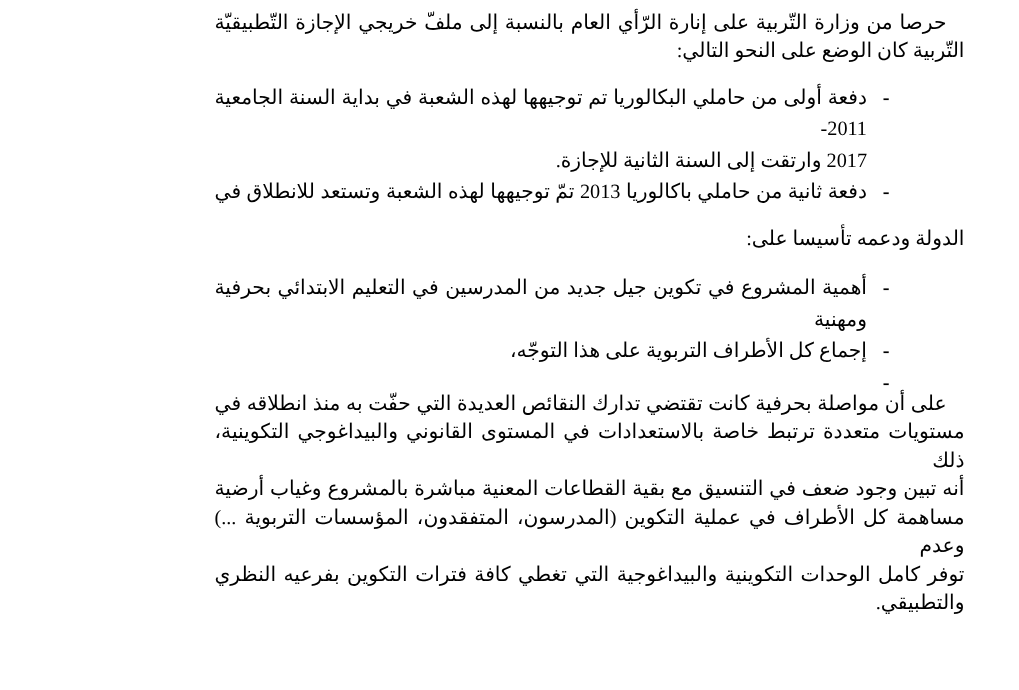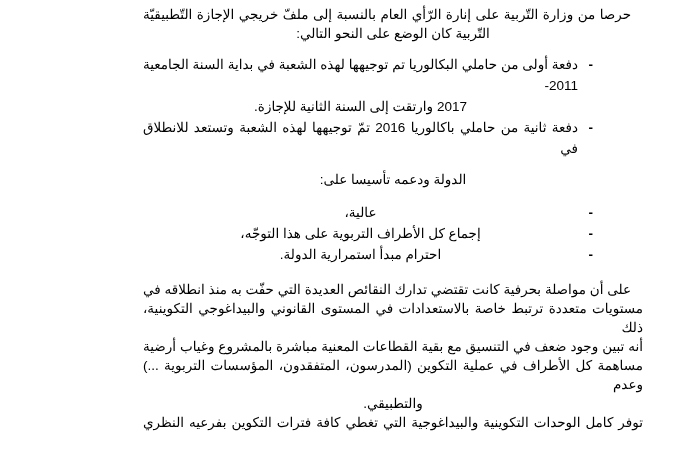--- a/index.html
+++ b/index.html
@@ -6,26 +6,26 @@
   body {
     width: 679px; height: 460px;
     overflow: hidden;
     background: #ffffff;
   }
   .page {
     box-sizing: border-box;
     width: 592px; height: 460px;
     padding: 5px 36px 0 56px;
     direction: rtl;
-    font-family: Liberation Sans, sans-serif;
+    font-family: Liberation Serif, serif;
     font-size: 13.5px;
     color: #000000;
     margin-left: 40px;
   }
-  .line { line-height: 19px; text-align: center; white-space: normal; }
+  .line { line-height: 19px; text-align: right; white-space: normal; }
   .j { text-align: justify; text-align-last: justify; }
   .ind { padding-right: 12px; }
   .para { margin: 0; }
   .p1 { margin-bottom: 11px; }
   .p2 { margin-bottom: 13px; }
   .blist { margin: 0; }
   .list1 { margin-bottom: 11px; }
   .list2 { margin-bottom: 15px; }
   .bitem { position: relative; padding-right: 65px; }
   .bitem .line { line-height: 21px; }
@@ -45,45 +45,44 @@
   </div>
 
   <div class="blist list1">
     <div class="bitem">
       <span class="dash">-</span>
       <div class="line j">دفعة أولى من حاملي البكالوريا تم توجيهها لهذه الشعبة في بداية السنة الجامعية 2011-</div>
       <div class="line">2017 وارتقت إلى السنة الثانية للإجازة.</div>
     </div>
     <div class="bitem">
       <span class="dash">-</span>
-      <div class="line j">دفعة ثانية من حاملي باكالوريا 2016 تمّ توجيهها لهذه الشعبة وتستعد للانطلاق في</div>
+      <div class="line j">دفعة ثانية من حاملي باكالوريا 2013 تمّ توجيهها لهذه الشعبة وتستعد للانطلاق في</div>
     </div>
   </div>
 
   <div class="para p2">
     <div class="line">الدولة ودعمه تأسيسا على:</div>
   </div>
 
   <div class="blist list2">
     <div class="bitem">
       <span class="dash">-</span>
-      <div class="line">عالية،</div>
+      <div class="line j">أهمية المشروع في تكوين جيل جديد من المدرسين في التعليم الابتدائي بحرفية ومهنية</div>
     </div>
     <div class="bitem">
       <span class="dash">-</span>
       <div class="line">إجماع كل الأطراف التربوية على هذا التوجّه،</div>
     </div>
     <div class="bitem">
       <span class="dash">-</span>
-      <div class="line">احترام مبدأ استمرارية الدولة.</div>
     </div>
   </div>
 
   <div class="para p3">
     <div class="line j ind">على أن مواصلة بحرفية كانت تقتضي تدارك النقائص العديدة التي حفّت به منذ انطلاقه في</div>
     <div class="line j">مستويات متعددة ترتبط خاصة بالاستعدادات في المستوى القانوني والبيداغوجي التكوينية، ذلك</div>
     <div class="line j">أنه تبين وجود ضعف في التنسيق مع بقية القطاعات المعنية مباشرة بالمشروع وغياب أرضية</div>
     <div class="line j">مساهمة كل الأطراف في عملية التكوين (المدرسون، المتفقدون، المؤسسات التربوية ...) وعدم</div>
+    <div class="line j">توفر كامل الوحدات التكوينية والبيداغوجية التي تغطي كافة فترات التكوين بفرعيه النظري</div>
     <div class="line">والتطبيقي.</div>
-    <div class="line j">توفر كامل الوحدات التكوينية والبيداغوجية التي تغطي كافة فترات التكوين بفرعيه النظري</div>
   </div>
 
 </div>
 
 </body></html>

